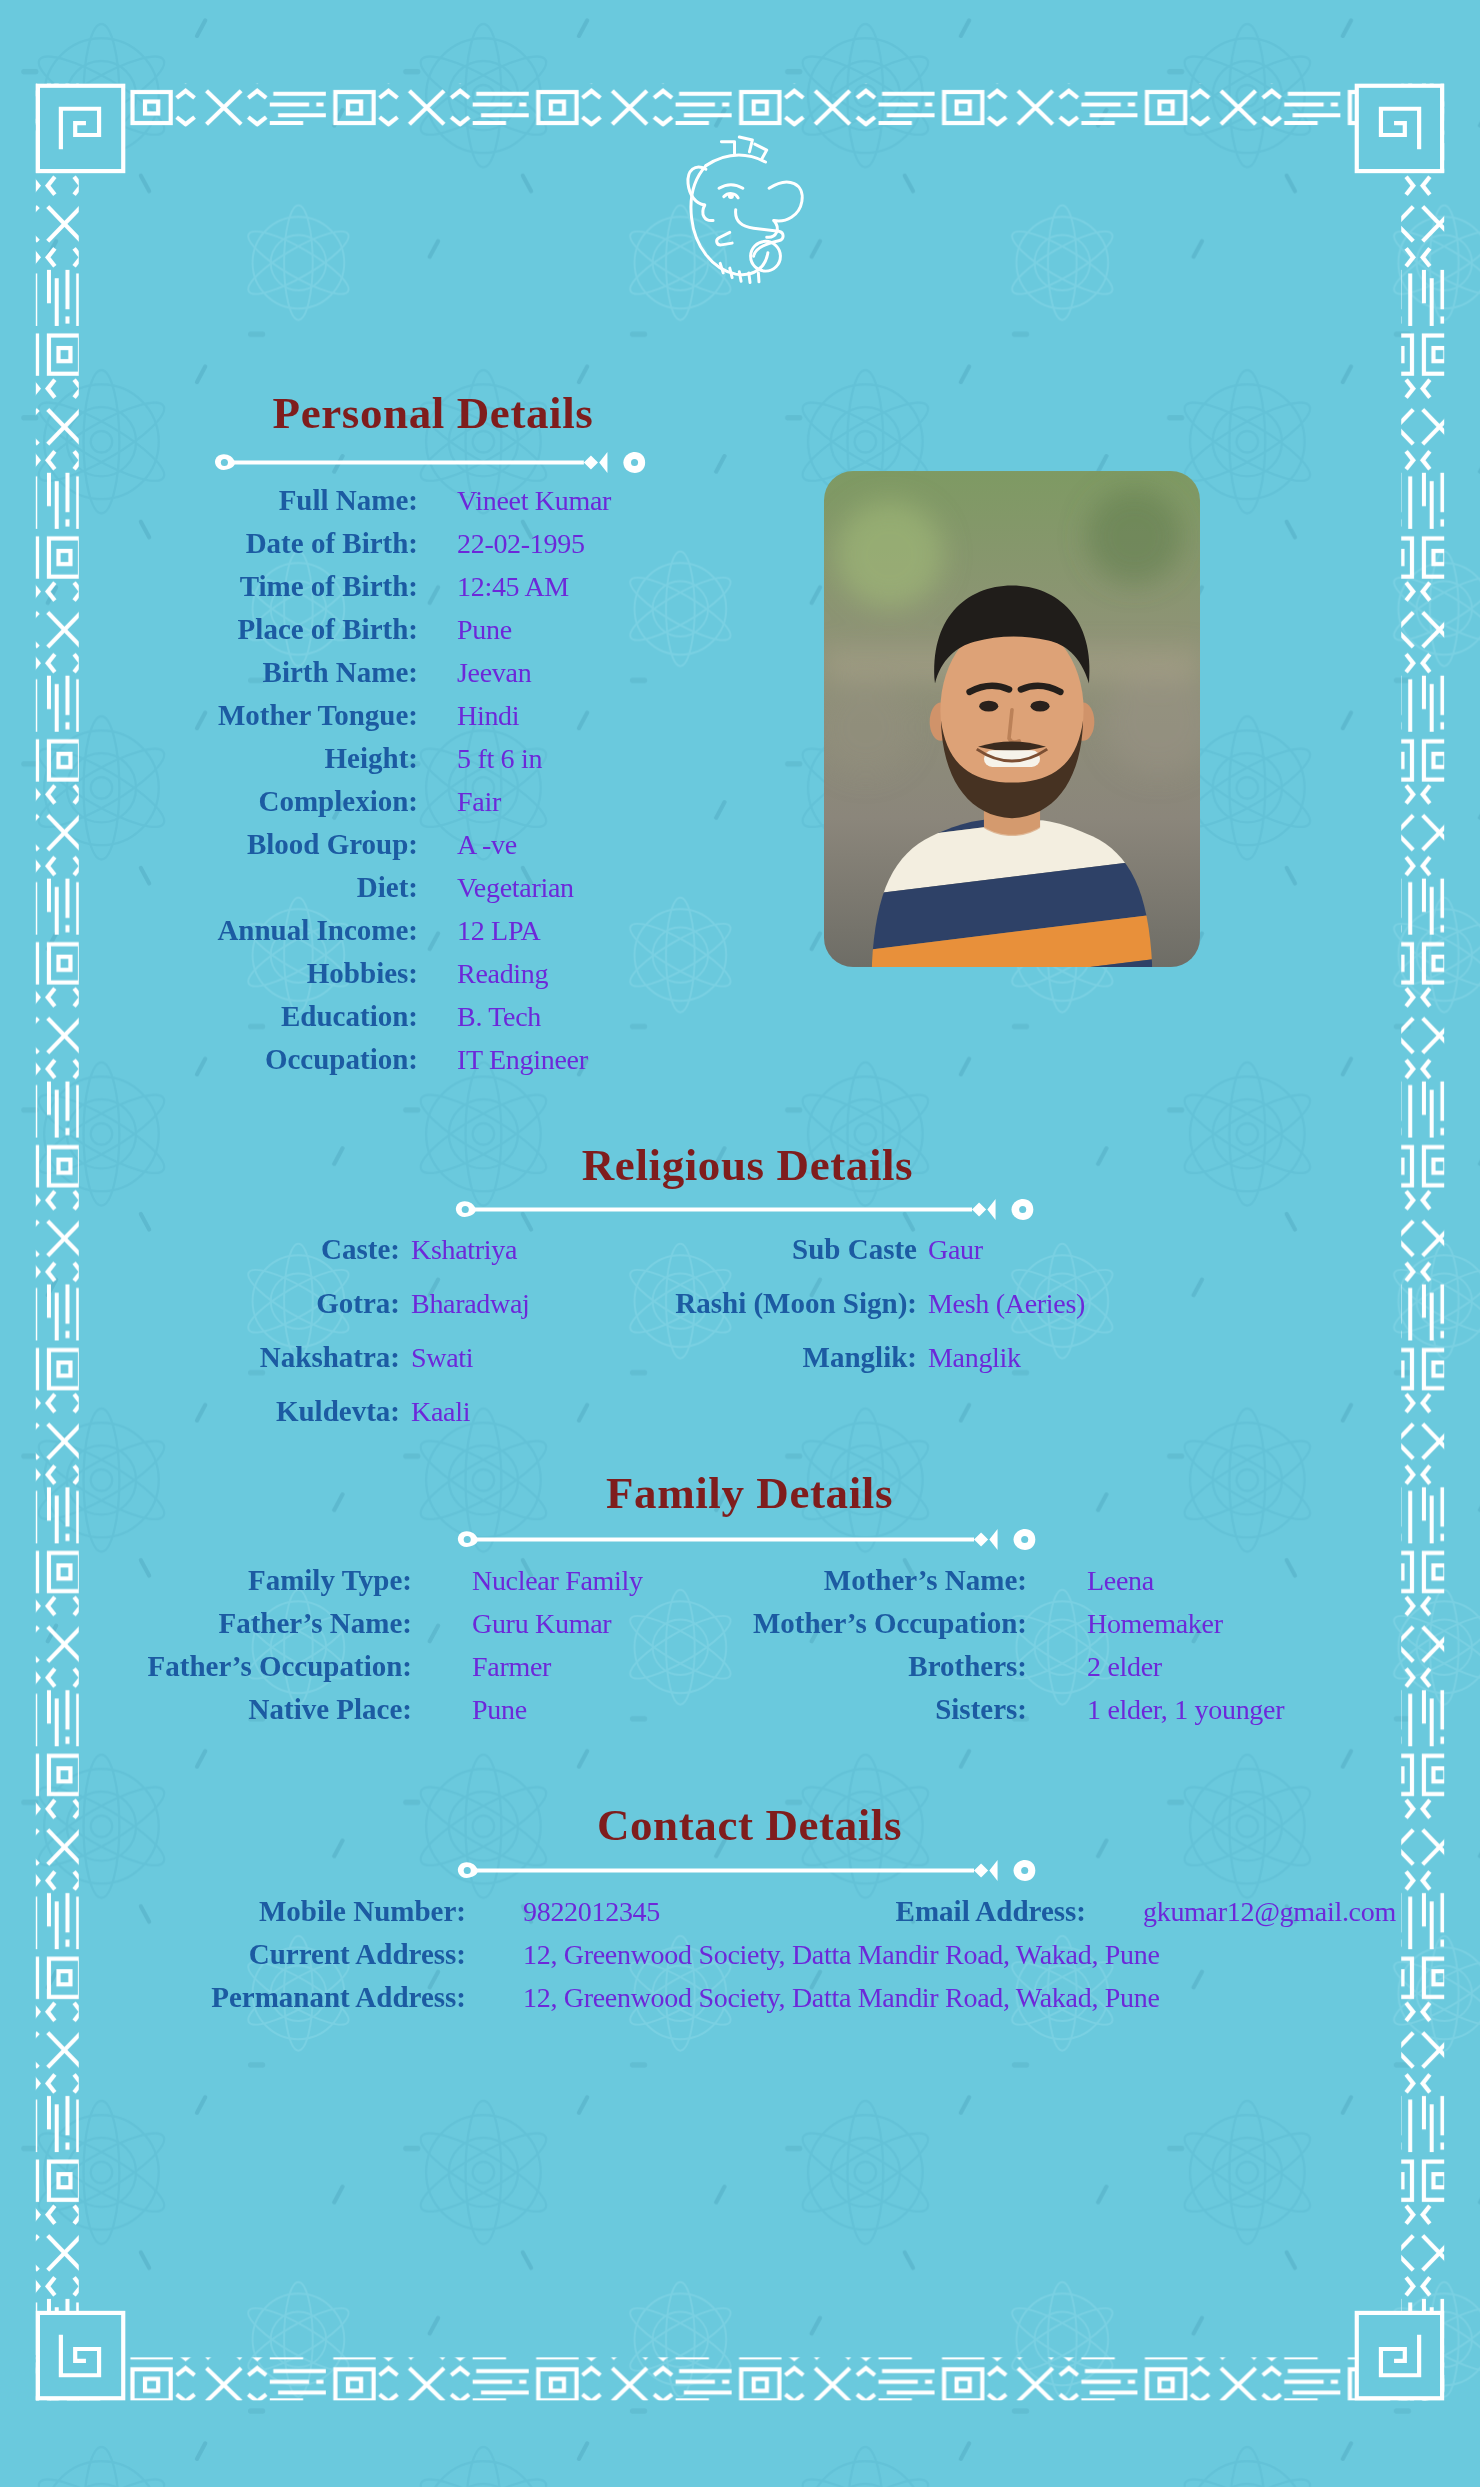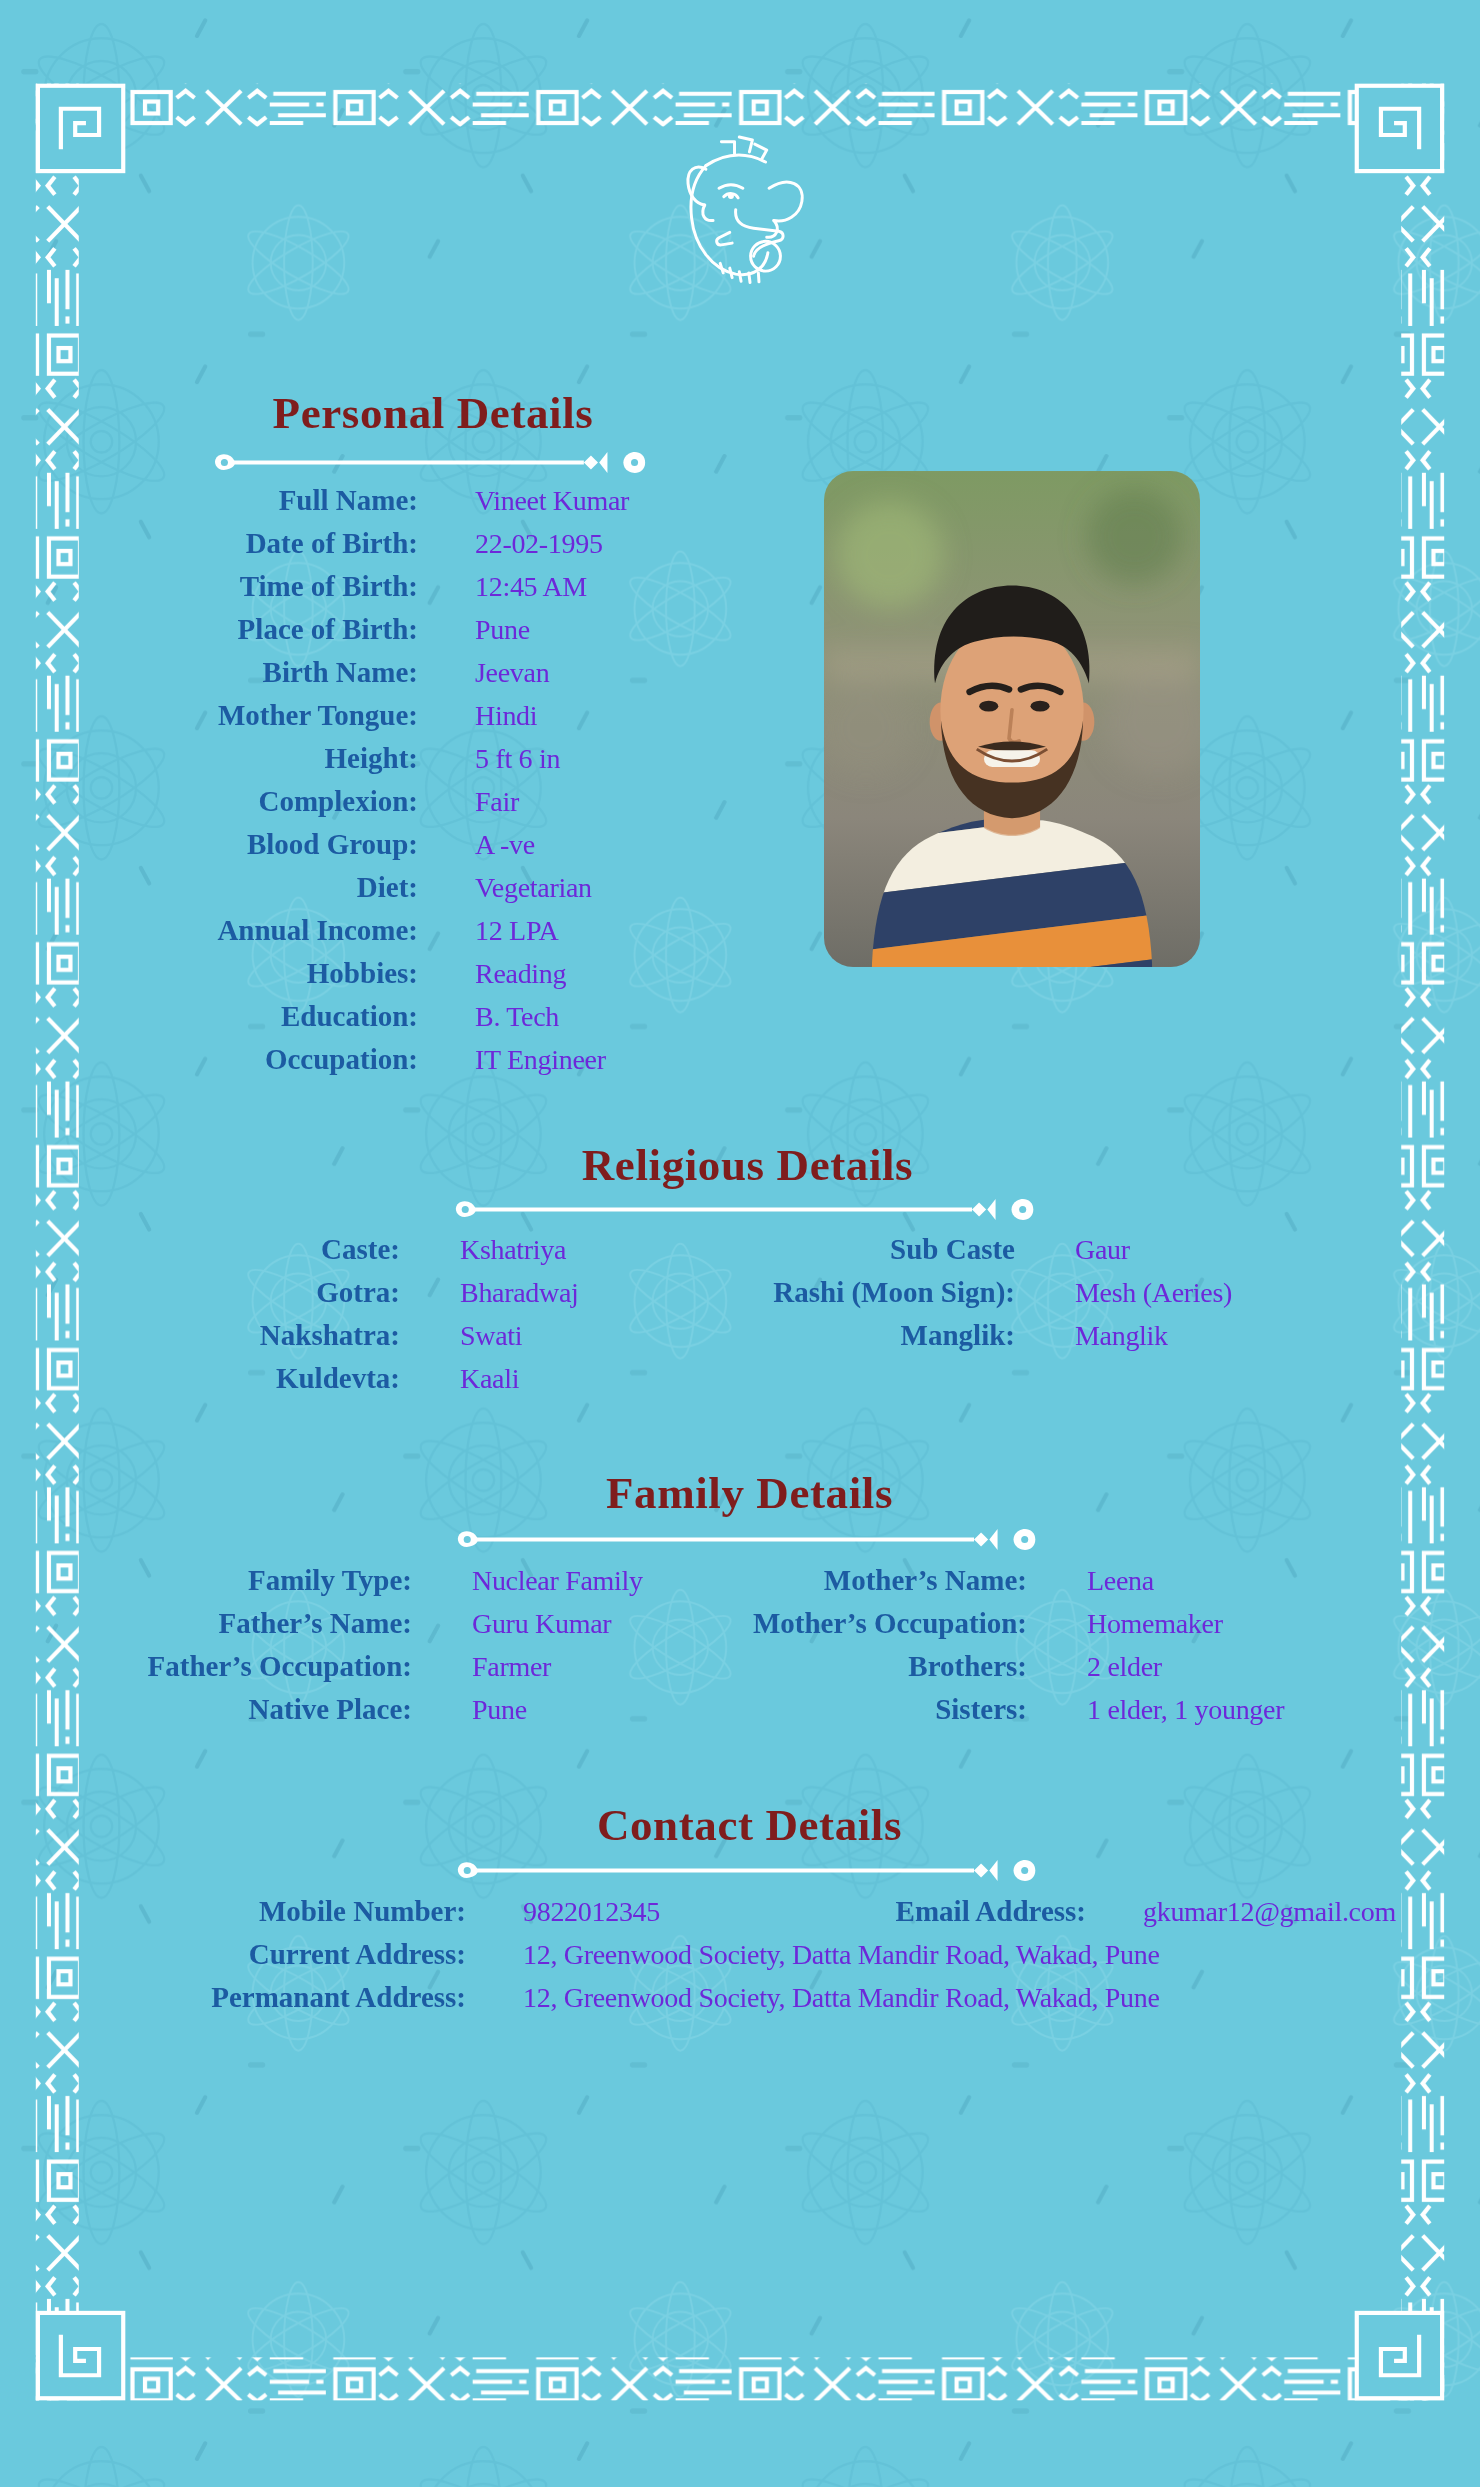--- a/index.html
+++ b/index.html
@@ -7,21 +7,21 @@
     width:1480px;height:2487px;position:relative;overflow:hidden;
     background:#6ac9dd;
     font-family:"Liberation Serif","DejaVu Serif",serif;
   }
   .abs{position:absolute;}
   .layer{position:absolute;inset:0;pointer-events:none;}
   .section-title{
     font-weight:700;font-size:45px;color:#7f1d1d;text-align:center;
     letter-spacing:0.6px;white-space:nowrap;
   }
-  .grid2{display:grid;grid-template-columns:418px 1fr;column-gap:57px;grid-auto-rows:43px;align-items:center;}
+  .grid2{display:grid;grid-template-columns:418px 1fr;column-gap:39px;grid-auto-rows:43px;align-items:center;}
   .grid4{display:grid;grid-template-columns:400px 197px 298px 1fr;column-gap:60px;grid-auto-rows:43px;align-items:center;}
   .gridc{display:grid;grid-template-columns:418px 203px 303px 1fr;column-gap:57px;grid-auto-rows:43px;align-items:center;}
   .lbl{
     font-weight:700;font-size:29px;color:#1c5ba2;text-align:right;white-space:nowrap;
   }
   .val{
     font-weight:400;font-size:28px;color:#6d28d9;text-align:left;white-space:nowrap;
     letter-spacing:-0.3px;
   }
   .val.span{grid-column:2 / 5;}
@@ -228,21 +228,21 @@
 <div class="abs section-title" style="left:446px;top:1139px;width:603px;">Religious Details</div>
 <svg class="divider" style="left:446px;top:1193px;" width="603" height="33" viewBox="0 0 1010 56">
   <line x1="40" y1="28" x2="886" y2="28" stroke="#ffffff" stroke-width="7"></line>
   <path d="M44,28 C40,14 22,10 13,19 C5,28 14,44 30,40 C38,38 44,34 44,28 Z" fill="#ffffff"></path>
   <circle cx="26" cy="28" r="6" fill="#6ac9dd"></circle>
   <polygon points="886,28 898,16 910,28 898,40" fill="#ffffff"></polygon>
   <polygon points="912,28 926,10 926,46" fill="#ffffff"></polygon>
   <path d="M990,28 C990,12 974,6 962,13 C950,20 950,36 962,43 C974,50 990,44 990,28 Z" fill="#ffffff"></path>
   <circle cx="972" cy="28" r="6" fill="#6ac9dd"></circle>
 </svg>
-<div class="abs grid4" style="left:0;top:1228px;width:1480px;">
+<div class="abs grid4" style="left:0;top:1228px;width:1480px;gap:11px;">
   <div class="lbl">Caste:</div>
   <div class="val">Kshatriya</div>
   <div class="lbl">Sub Caste</div>
   <div class="val">Gaur</div>
   <div class="lbl">Gotra:</div>
   <div class="val">Bharadwaj</div>
   <div class="lbl">Rashi (Moon Sign):</div>
   <div class="val">Mesh (Aeries)</div>
   <div class="lbl">Nakshatra:</div>
   <div class="val">Swati</div>

